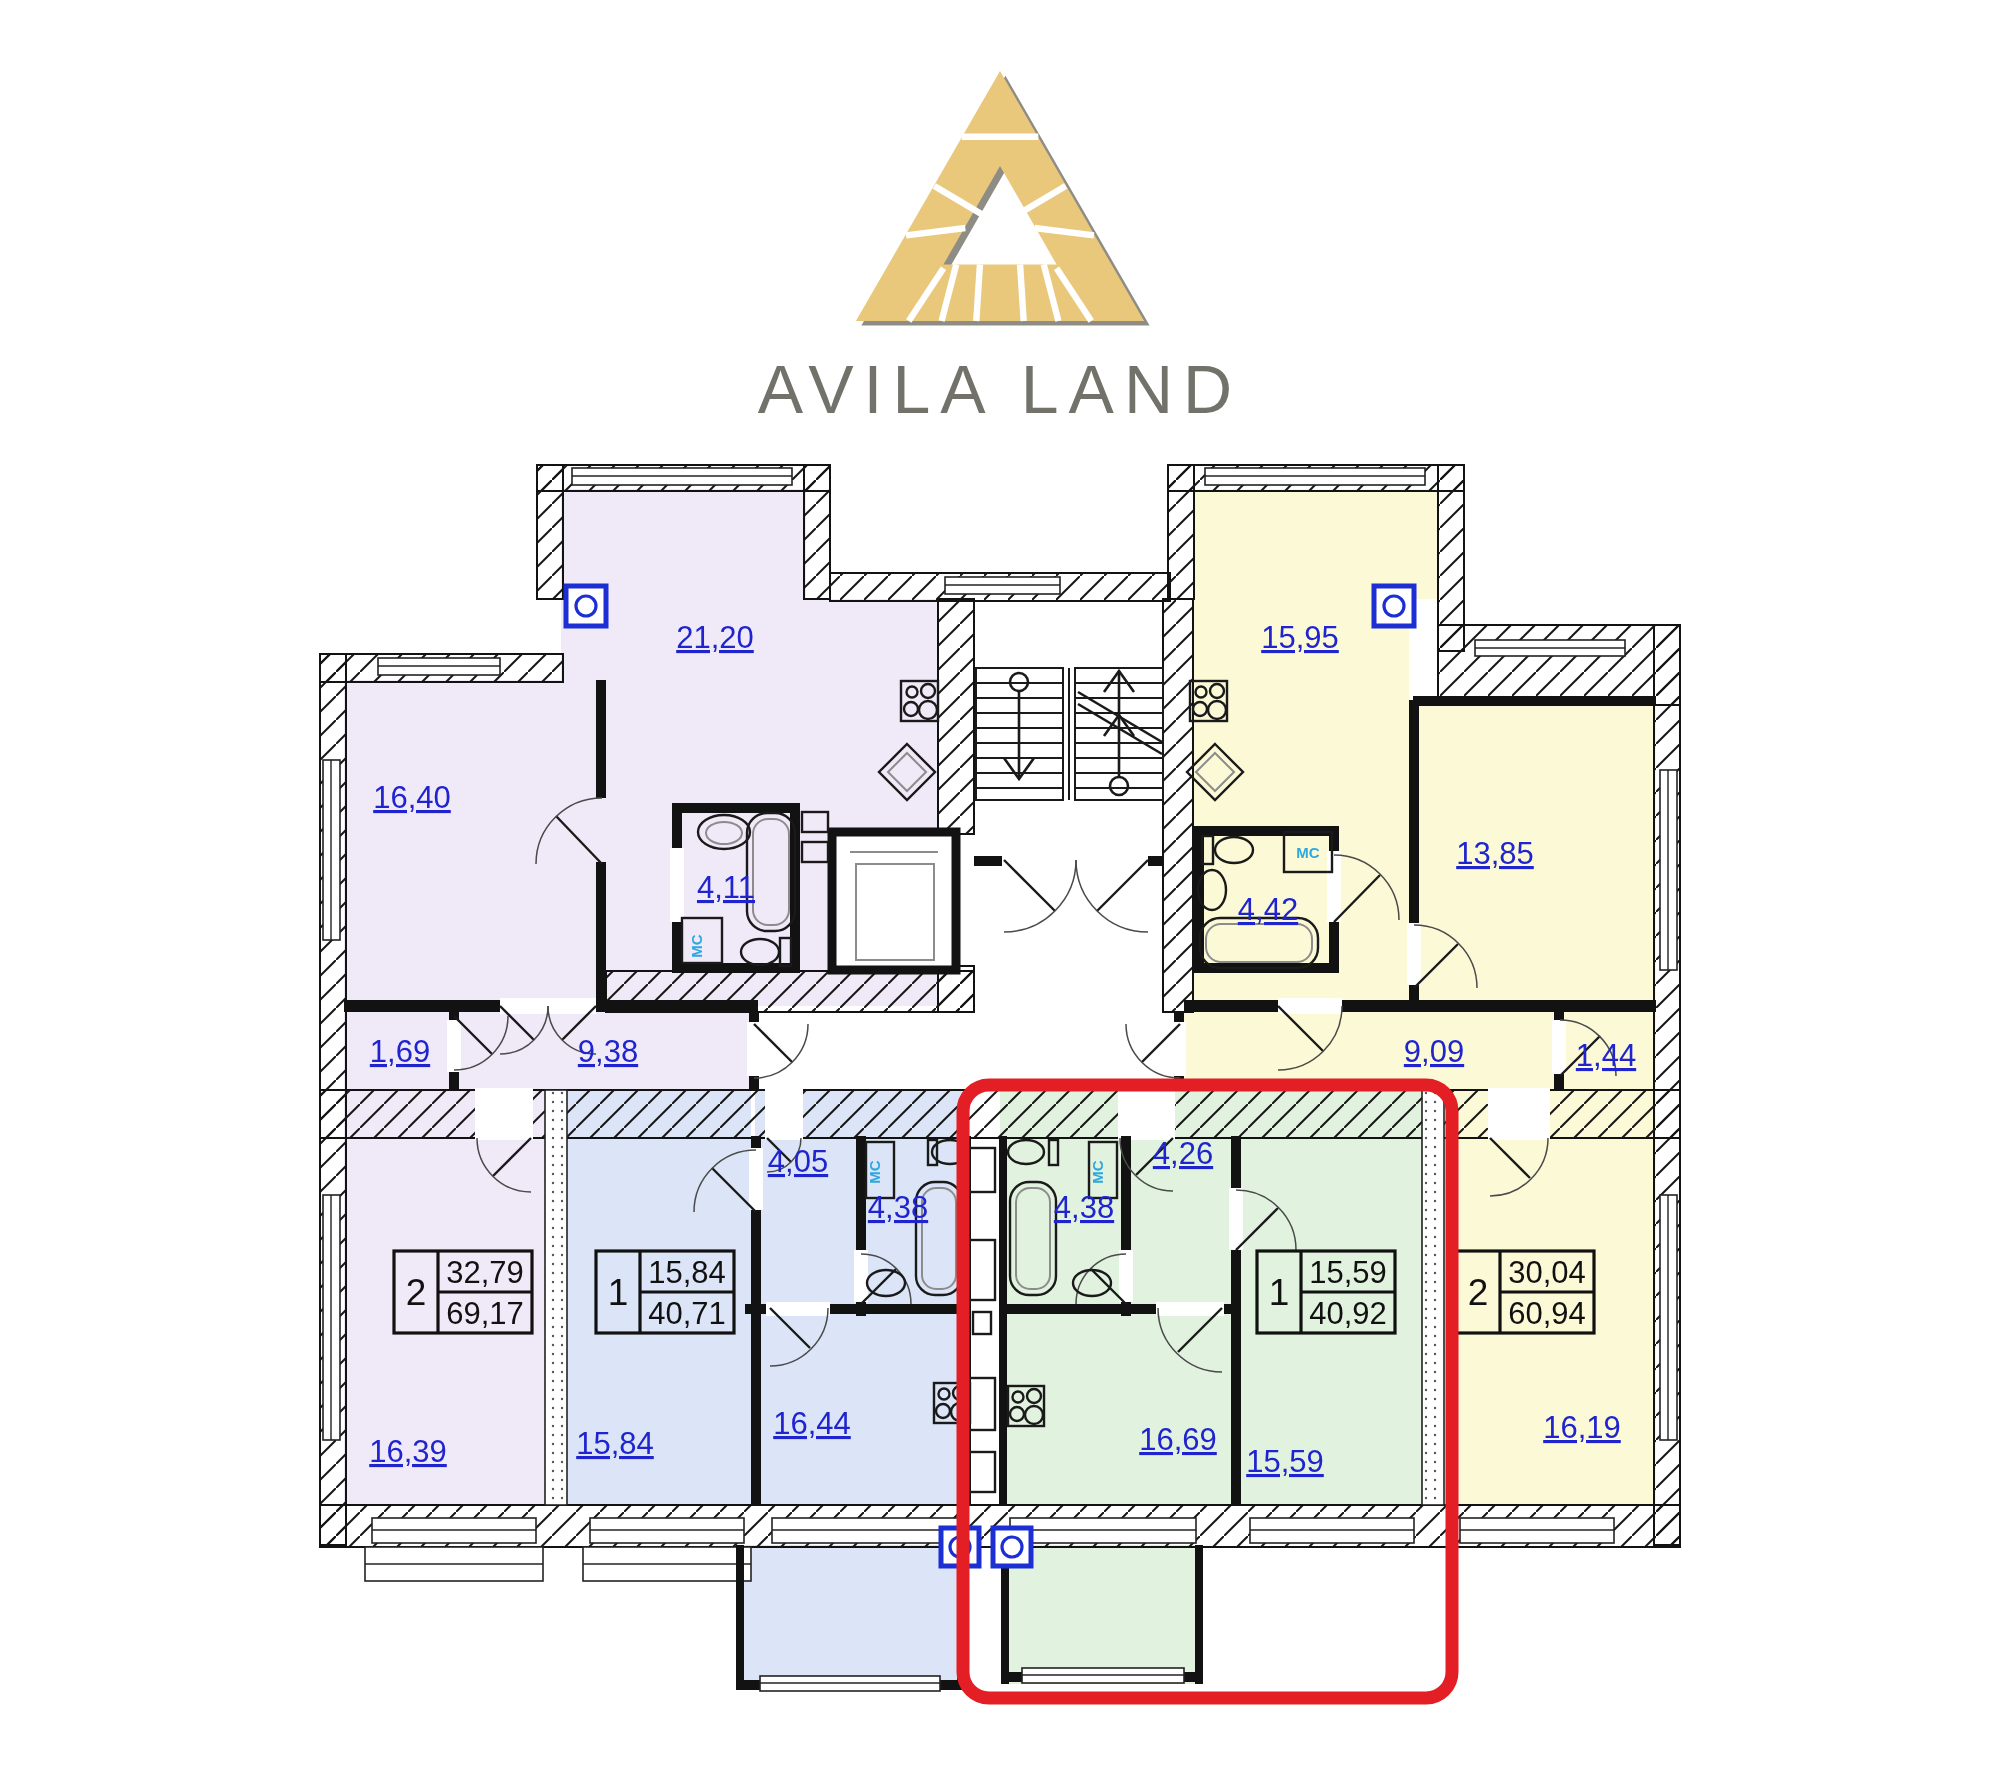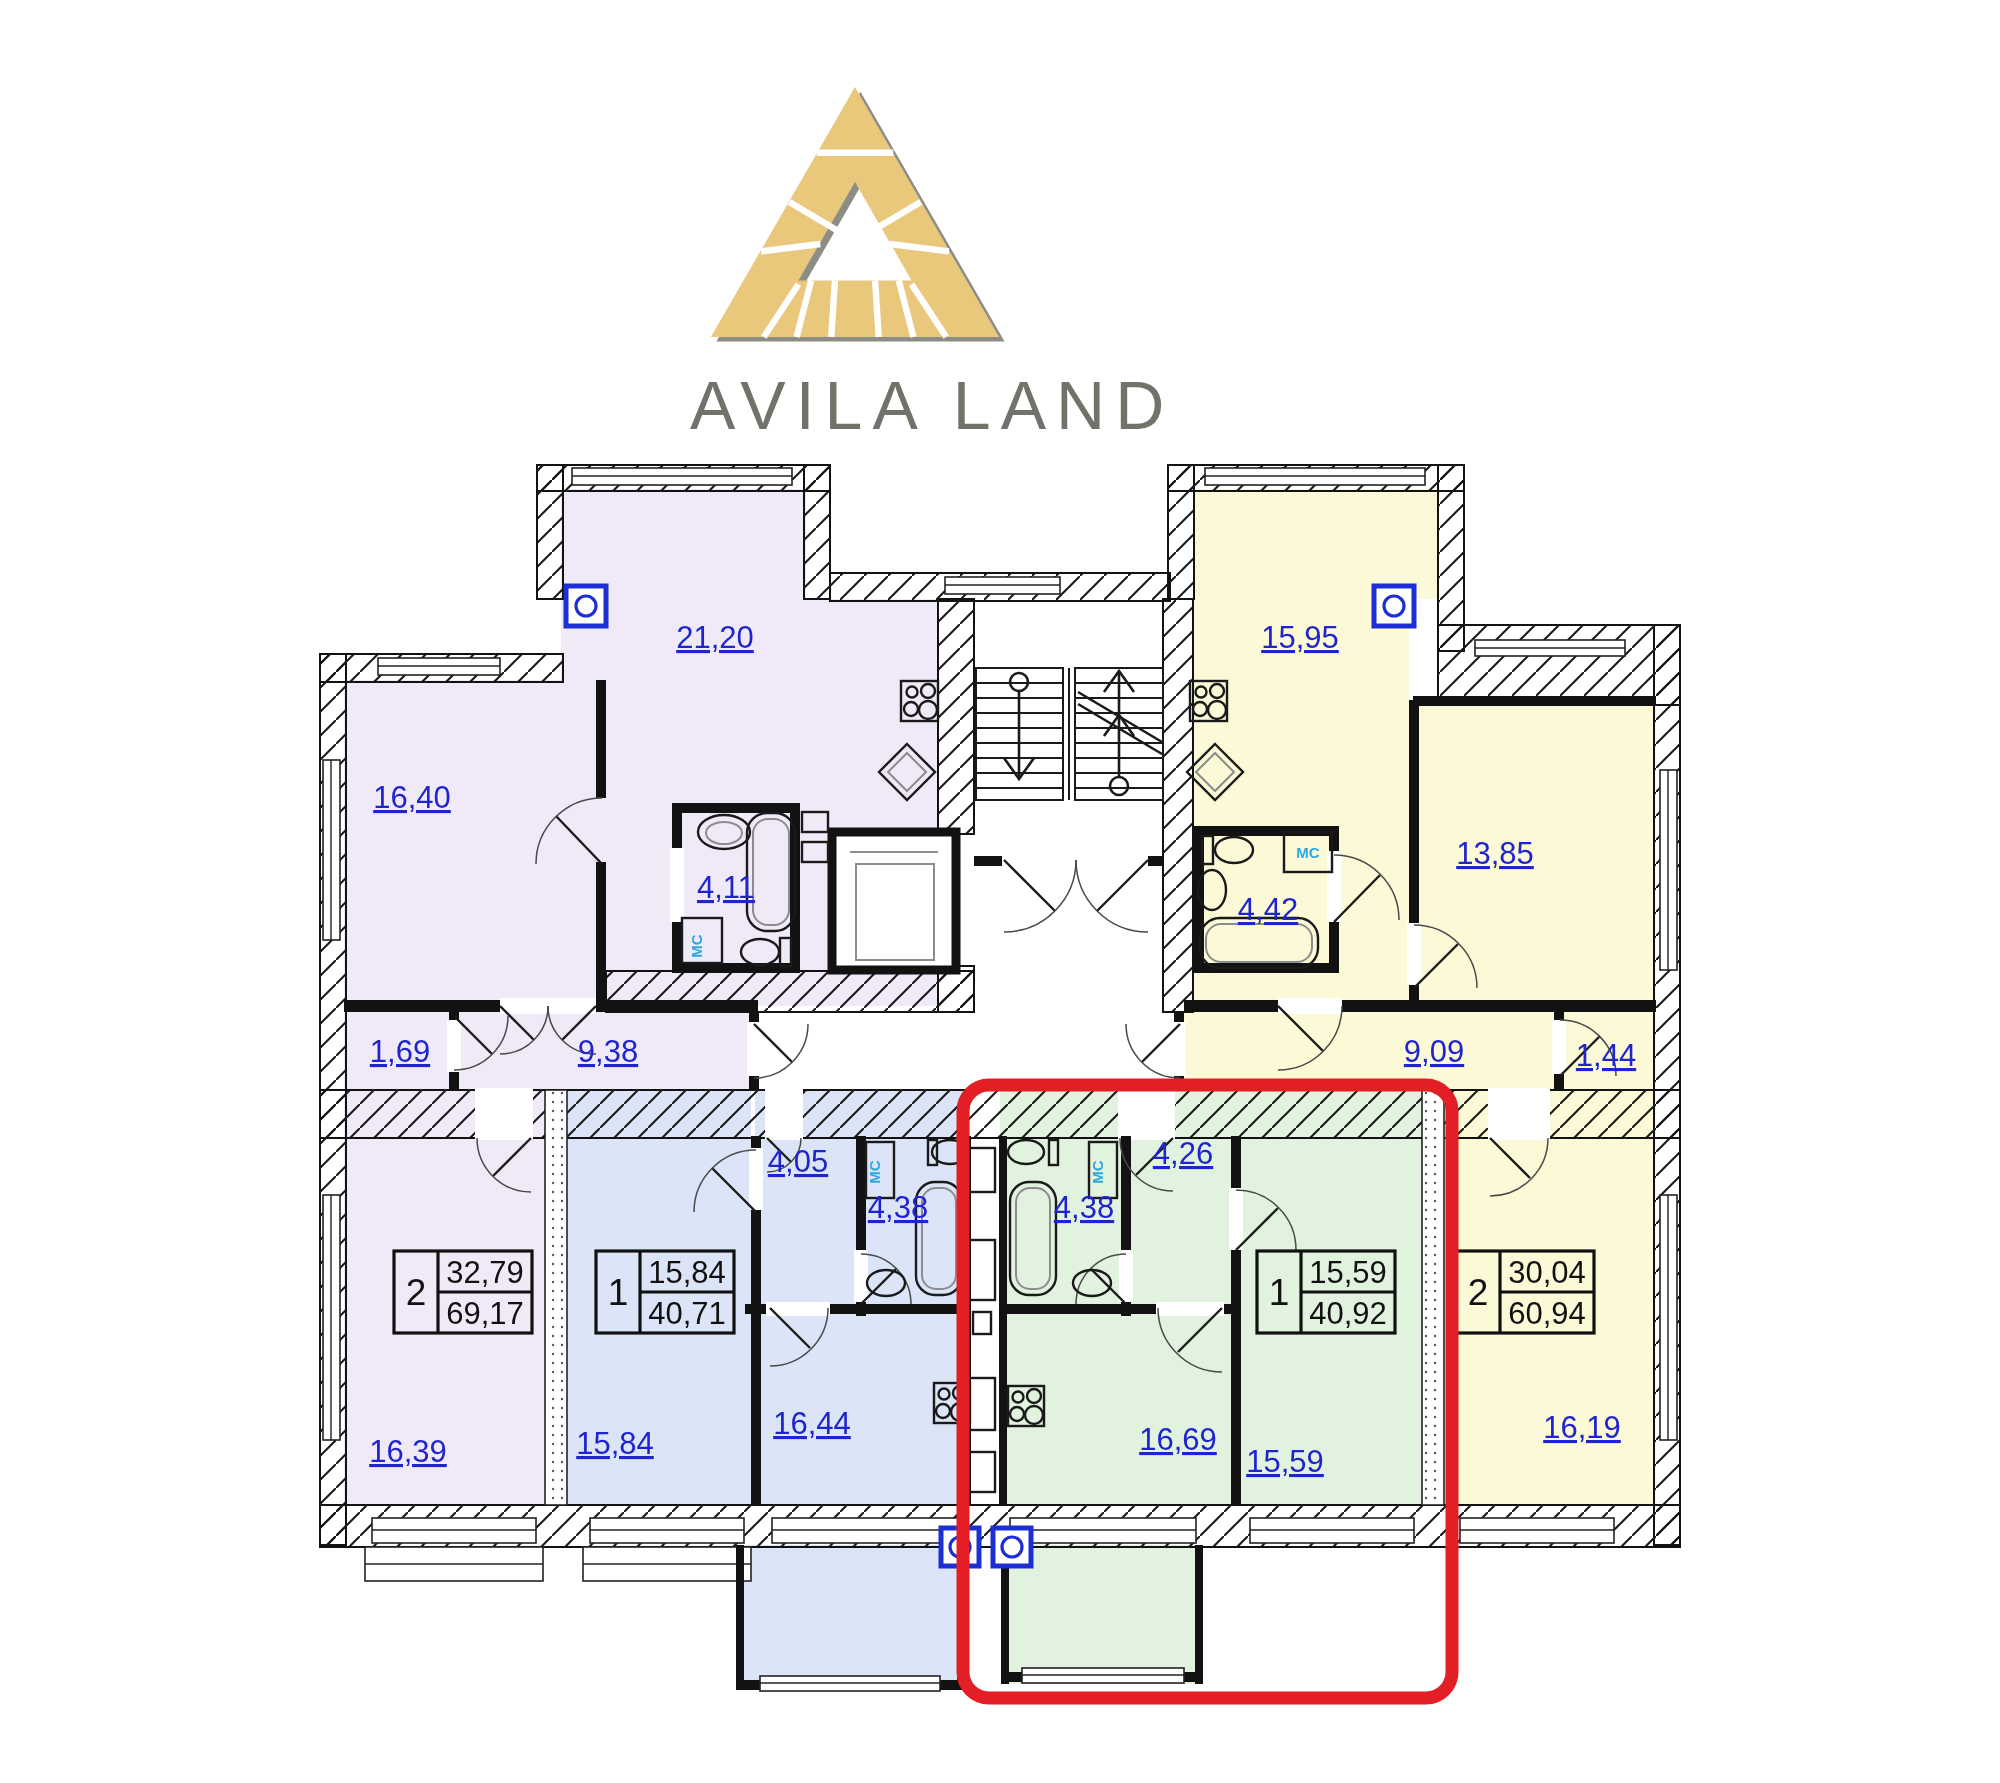--- a/index.html
+++ b/index.html
@@ -1,17 +1,17 @@
 <!DOCTYPE html>
 <html><head>
 <meta charset="utf-8">
 <style>
   html,body{margin:0;padding:0;background:#ffffff;}
   body{width:2000px;height:1783px;position:relative;font-family:"Liberation Sans",sans-serif;}
-  .logo-wrap{position:absolute;top:78px;left:50%;transform:translateX(-50%);width:620px;}
+  .logo-wrap{position:absolute;top:62px;left:50%;transform:translateX(-50%);width:620px;text-align:center;}
   .logo-text{margin-top:14px;font-size:68px;letter-spacing:10px;color:#72726b;font-weight:400;}
   .plan-svg{position:absolute;left:0;top:0;}
   .lbl{font-family:"Liberation Sans",sans-serif;font-size:31px;fill:#1f24cf;text-anchor:middle;text-decoration:underline;}
   .mc{font-family:"Liberation Sans",sans-serif;font-size:15px;fill:#2fa7e0;text-anchor:middle;font-weight:bold;}
   .cardnum{font-family:"Liberation Sans",sans-serif;font-size:31px;fill:#111;text-anchor:middle;}
   .cardrooms{font-family:"Liberation Sans",sans-serif;font-size:37px;fill:#111;text-anchor:middle;}
   .wall{fill:#121212;}
   .gap{fill:#ffffff;}
   .hw{fill:url(#hatch);stroke:#121212;stroke-width:2;}
   .win{fill:#ffffff;stroke:#222;stroke-width:1.6;}

